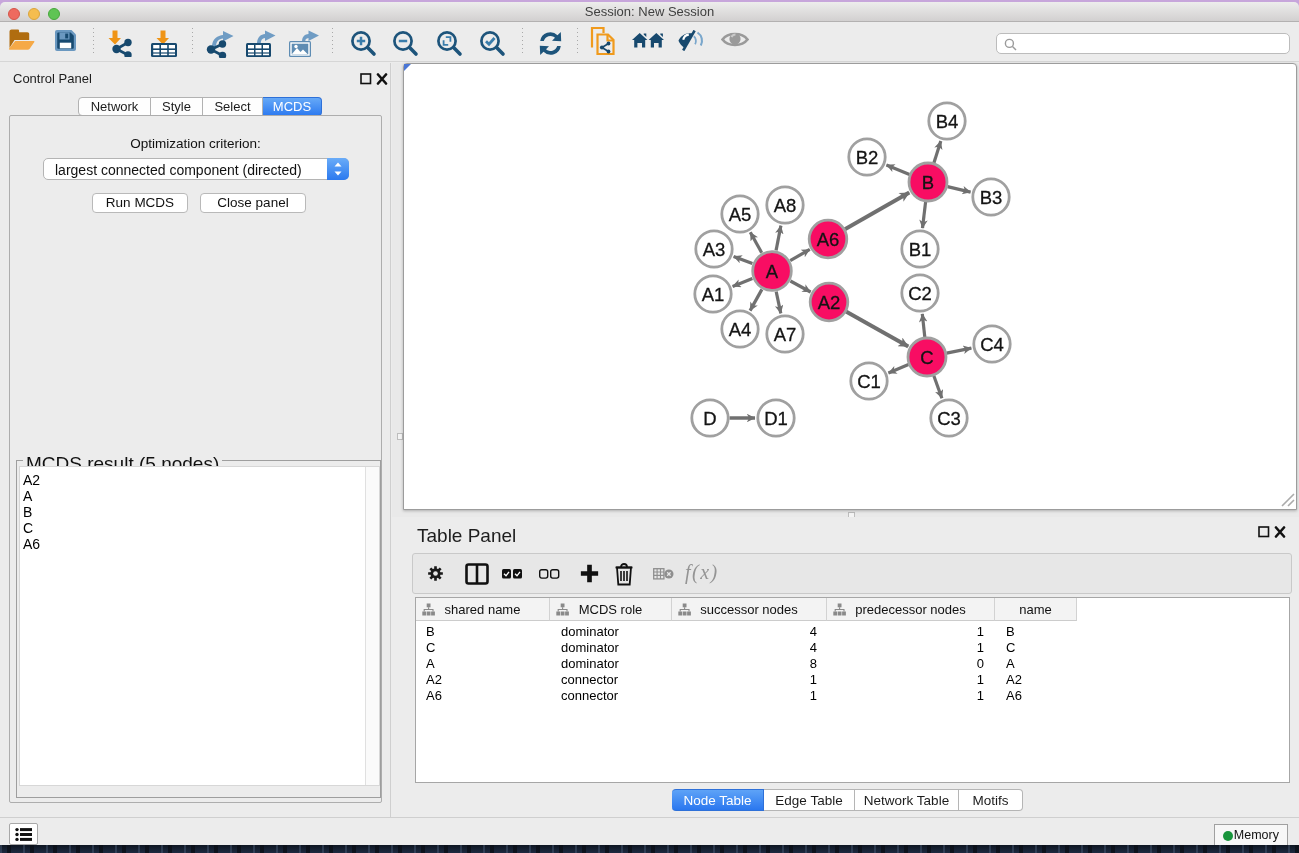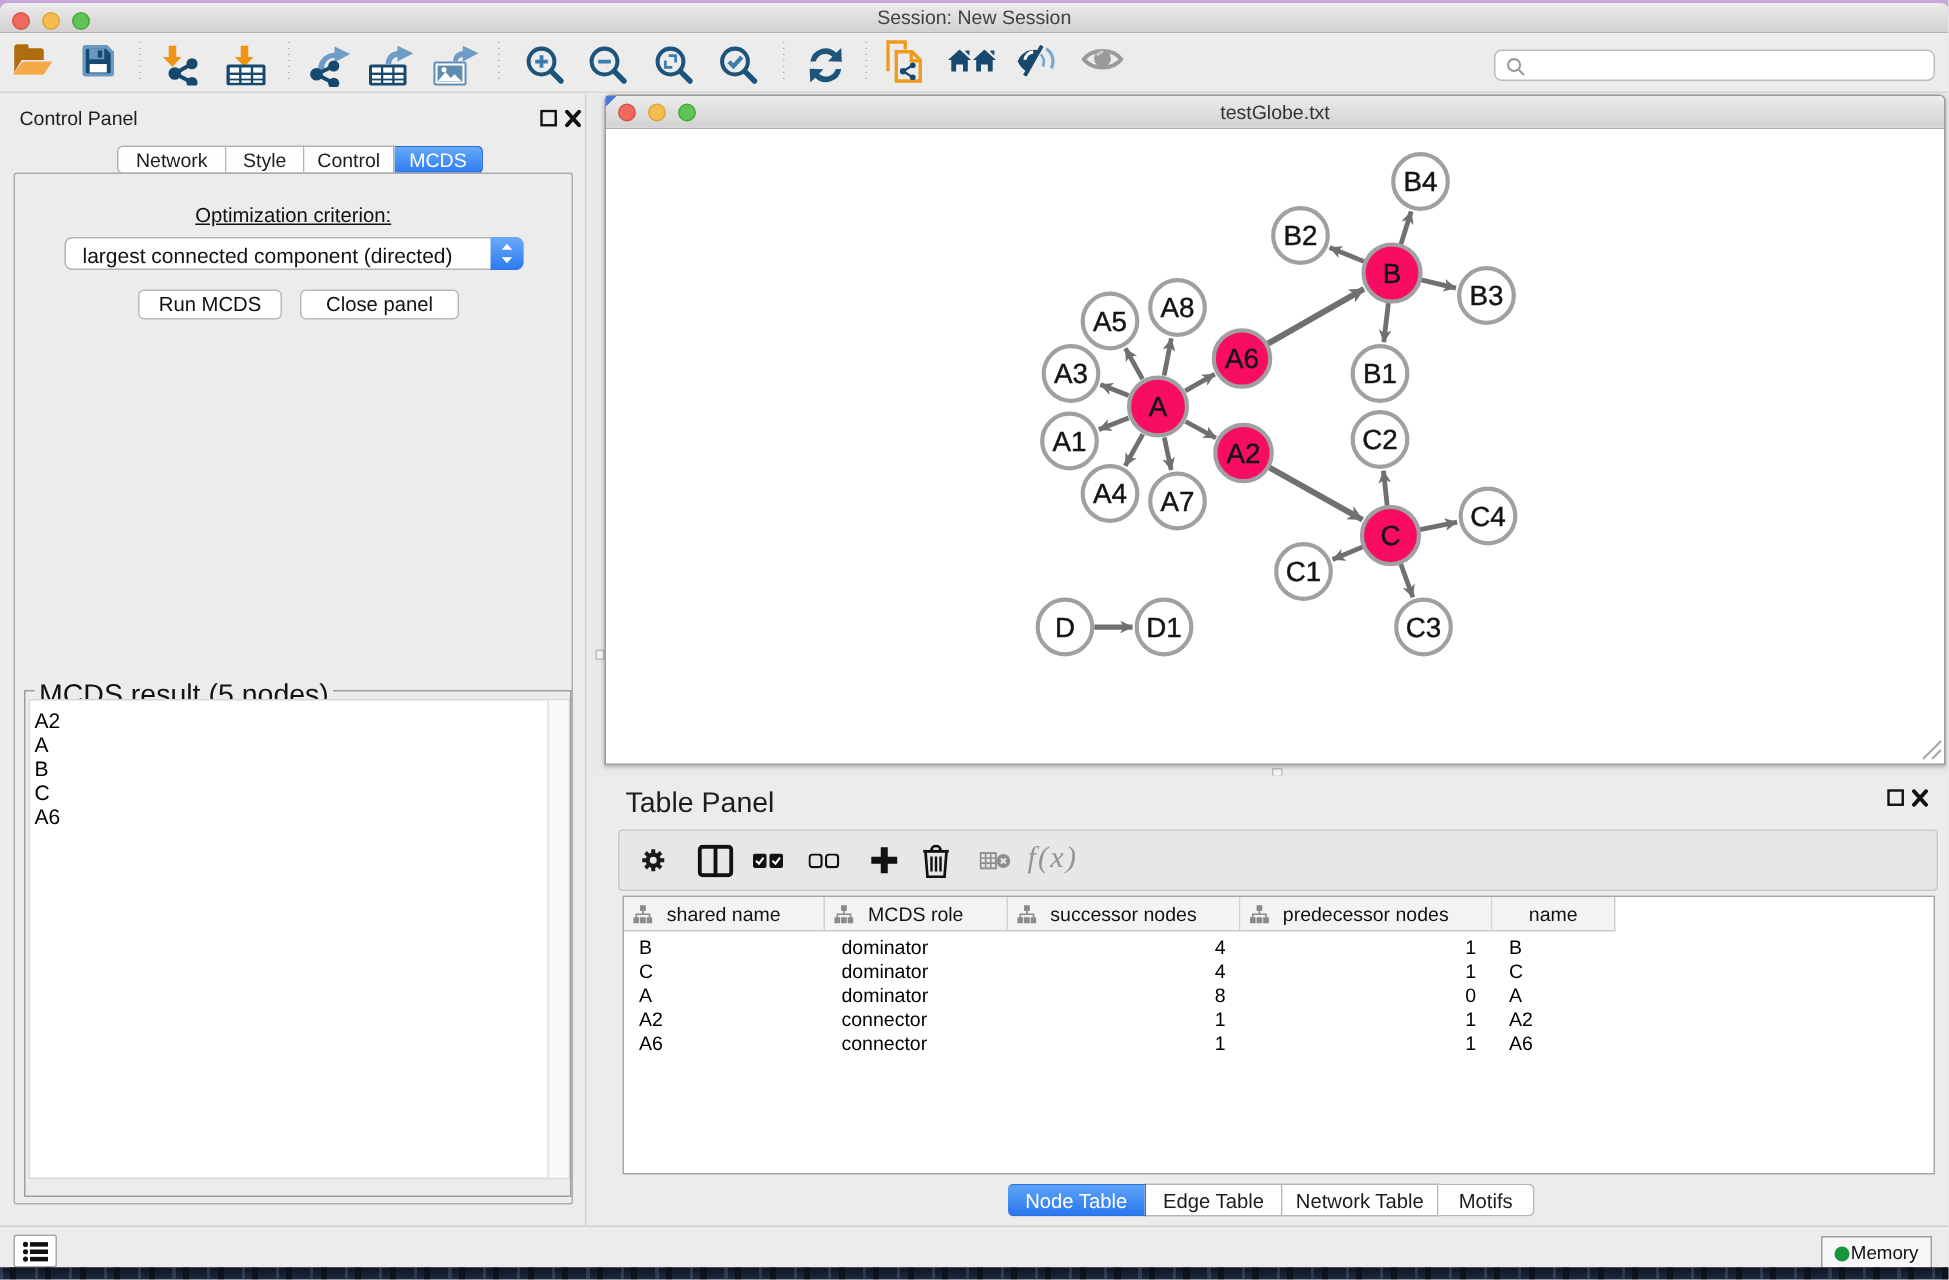--- a/index.html
+++ b/index.html
@@ -28,21 +28,21 @@
   
   #cpanel { left:0; top:63px; width:391px; height:754px; background:#ececec; border-right:1px solid #cfcfcf; }
   #cpanel .hdr { left:13px; top:8px; font-size:13px; color:#1d1d1d; }
   .tabrow { top:34px; height:19px; display:flex; font-size:13px; color:#1c1c1c; }
   .tab { background:#fefefe; border:1px solid #b2b2b2; border-left:none;
      display:flex; align-items:center; justify-content:center; }
   .tab.first { border-left:1px solid #b2b2b2; border-radius:4px 0 0 4px; }
   .tab.sel { background:linear-gradient(#66a9f7,#2e7bf0); color:#fff; border-color:#2e70d8; border-radius:0 4px 4px 0; }
   #tabbox { left:9px; top:52px; width:373px; height:688px; border:1px solid #adadad; border-radius:2px; background:#ececec; }
 
-  #optlabel { left:0; top:73px; width:391px; text-align:center; font-size:13.5px; color:#111;text-decoration:underline; }
+  #optlabel { left:0; top:73px; width:391px; text-align:center; font-size:13.5px; color:#111; }
   #dropdown { left:43px; top:95px; width:306px; height:22px; background:#fff; border:1px solid #b4b4b4; border-radius:5px; }
   #dropdown .txt { left:11px; top:3px; font-size:14px; color:#111; }
   #dropdown .btn { right:-1px; top:-1px; width:22px; height:22px; border-radius:0 5px 5px 0;
      background:linear-gradient(#6aacf8,#2b79ef); }
   .btn svg { display:block; margin:3px auto; }
   .pushbtn { top:130px; height:20px; background:#fff; border:1px solid #b9b9b9; border-radius:4px;
      font-size:13.5px; color:#111; text-align:center; line-height:18px; }
 
   #fieldset { left:16px; top:397px; width:365px; height:338px; border:1px solid #9e9e9e; }
   #fieldset .legend { position:absolute; left:6px; top:-8px; background:#ececec; padding:0 3px; font-size:19px; color:#111; }
@@ -245,21 +245,21 @@
 
 <div class="abs" id="cpanel">
   <div class="abs hdr">Control Panel</div>
   <svg class="abs" style="left:360px; top:10px" width="28" height="12" viewBox="0 0 28 12">
     <rect x="1" y="1" width="9.5" height="9.5" fill="none" stroke="#111" stroke-width="1.6"></rect>
     <path d="M18 1.5 L26 10.5 M26 1.5 L18 10.5" stroke="#111" stroke-width="2.6" stroke-linecap="round"></path>
   </svg>
   <div class="abs tabrow" style="left:78px">
     <div class="tab first" style="width:73px">Network</div>
     <div class="tab" style="width:52px">Style</div>
-    <div class="tab" style="width:60px">Control</div>
+    <div class="tab" style="width:60px">Select</div>
     <div class="tab sel" style="width:59px">MCDS</div>
   </div>
   <div class="abs" id="tabbox"></div>
   <div class="abs" id="optlabel">Optimization criterion:</div>
   <div class="abs" id="dropdown">
     <div class="abs txt">largest connected component (directed)</div>
     <div class="abs btn">
         <svg width="12" height="16" viewBox="0 0 12 16">
       <path d="M6 1.5 L9.5 5.5 L2.5 5.5 Z M6 14.5 L9.5 10.5 L2.5 10.5 Z" fill="#fff"></path>
         </svg>
@@ -277,26 +277,20 @@
 A6</pre>
         <div class="sb"></div>
       </div>
   </div>
 </div>
 
 <div class="abs" id="deskarea"></div>
 <div class="abs" style="left:397px; top:433px; width:6px; height:7px; background:#f4f4f4; border:1px solid #bdbdbd"></div>
 <div class="abs" style="left:848px; top:512px; width:7px; height:6px; background:#f4f4f4; border:1px solid #bdbdbd"></div>
 <div class="abs" id="netwin">
-  <div class="abs" id="nettitle">
-    <div class="abs tl r" style="left:8px; top:5px"></div>
-    <div class="abs tl y" style="left:28px; top:5px"></div>
-    <div class="abs tl g" style="left:48px; top:5px"></div>
-    <div class="title">testGlobe.txt</div>
-  </div>
   <svg id="graph" class="abs" style="left:0; top:22px" width="892" height="423" viewBox="0 0 892 423">
     <defs>
       <marker id="arrow" viewBox="0 0 10 10" refX="9.6" refY="5" markerWidth="15" markerHeight="8.5" markerUnits="userSpaceOnUse" orient="auto">
           <path d="M0 0 L10 5 L0 10 L2.6 5 Z" fill="#707070"></path>
         </marker>
       <marker id="arrowT" viewBox="0 0 10 10" refX="9.6" refY="5" markerWidth="16.5" markerHeight="10" markerUnits="userSpaceOnUse" orient="auto">
           <path d="M0 0 L10 5 L0 10 L2.6 5 Z" fill="#707070"></path>
         </marker>
     </defs>
     <g stroke="#707070">

